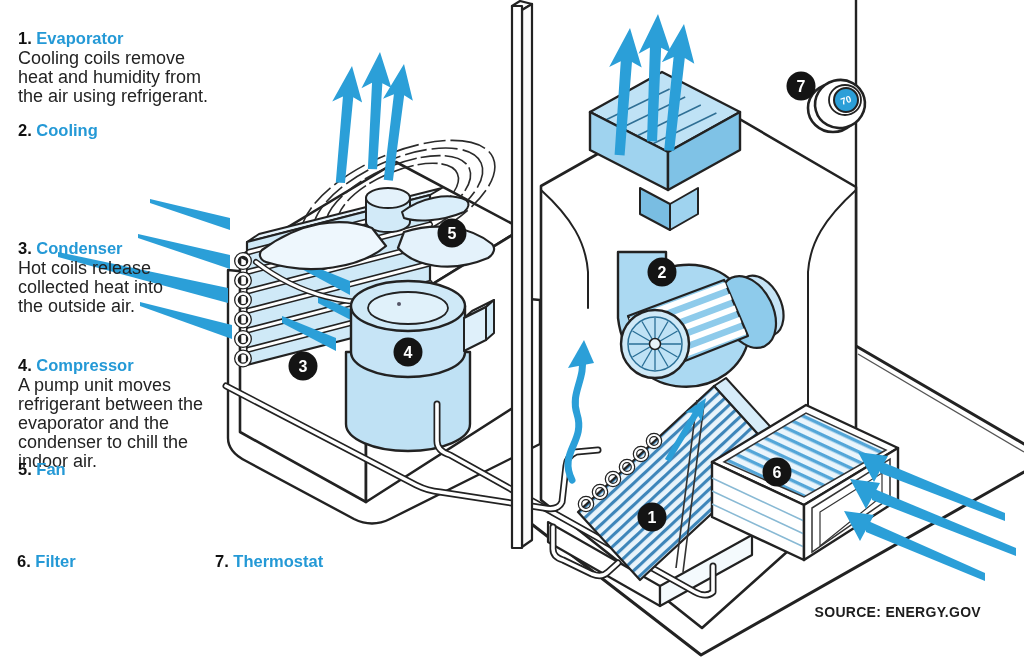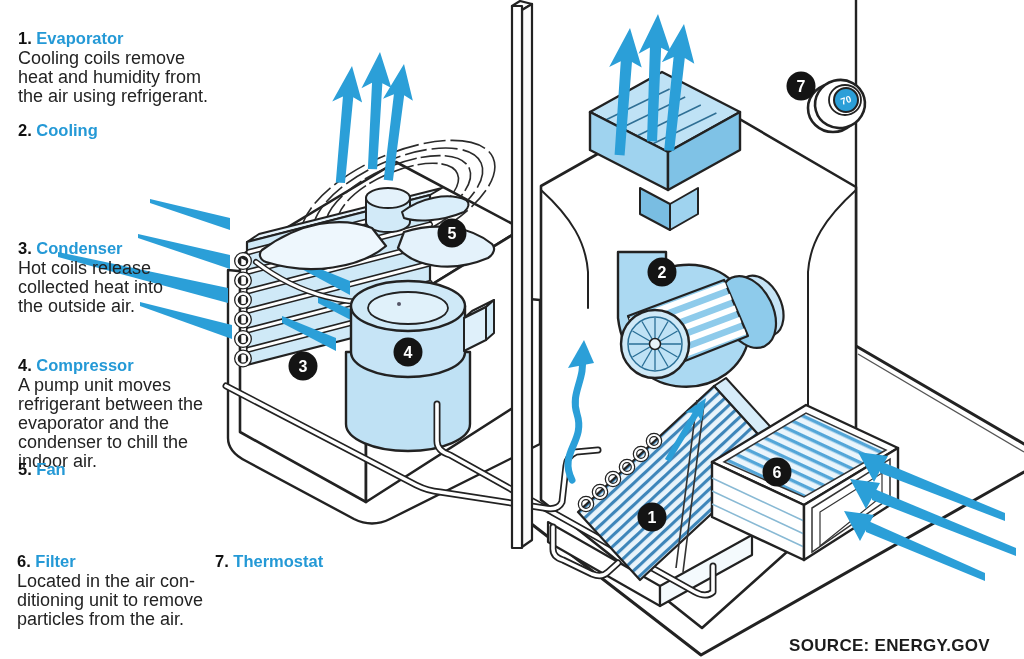--- a/index.html
+++ b/index.html
@@ -11,22 +11,22 @@
   .legend-head{font-size:16.5px;font-weight:bold;color:#111;line-height:20px;margin-bottom:1px;}
   .legend-head .ttl{color:#2499d6;margin-top:32px;}
   .legend-desc{font-size:18px;color:#232323;line-height:19px;white-space:pre-line;}
   .item-1{left:18px;top:28px;}
   .item-2{left:18px;top:120px;}
   .item-3{left:18px;top:238px;}
   .item-4{left:18px;top:355px;}
   .item-5{left:18px;top:459px;}
   .item-6{left:17px;top:551px;}
   .item-7{left:215px;top:551px;}
-  .source{position:absolute;right:34px;top:604px;font-size:17px;font-weight:bold;
-          letter-spacing:.3px;color:#1c1c1c;margin-top:32px;}
+  .source{position:absolute;right:43px;top:604px;font-size:14px;font-weight:bold;
+          letter-spacing:.3px;color:#1c1c1c;}
   
   .ol{stroke:#222;stroke-linejoin:round;stroke-linecap:round;}
   .pipe-outer{fill:none;stroke:#222;stroke-width:7;stroke-linejoin:round;stroke-linecap:round;}
   .pipe-inner{fill:none;stroke:#fff;stroke-width:3.6;stroke-linejoin:round;stroke-linecap:round;}
   .tube-outer{fill:none;stroke:#222;stroke-width:6;stroke-linecap:round;}
   .tube-inner{fill:none;stroke:#fff;stroke-width:3;stroke-linecap:round;}
   .badge-num{font-family:"Liberation Sans",sans-serif;font-size:16px;font-weight:bold;fill:#fff;text-anchor:middle;}
   .thermo-num{font-family:"Liberation Sans",sans-serif;font-size:9.5px;font-weight:bold;fill:#fff;text-anchor:middle;}
   .arrow{fill:#2b9fd8;}
 </style>
@@ -329,23 +329,20 @@
 refrigerant between the
 evaporator and the
 condenser to chill the
 indoor air.</div>
   </div>
       <div class="legend-item item-5">
     <div class="legend-head"><span class="num">5.</span> <span class="ttl">Fan</span></div>
   </div>
       <div class="legend-item item-6">
     <div class="legend-head"><span class="num">6.</span> <span class="ttl">Filter</span></div>
-    <div class="legend-desc">Located in the air con-
-ditioning unit to remove
-particles from the air.</div>
   </div>
       <div class="legend-item item-7">
     <div class="legend-head"><span class="num">7.</span> <span class="ttl">Thermostat</span></div>
   </div>
     </div>
 
 <div class="source">SOURCE: ENERGY.GOV</div>
 
 </div>
 

